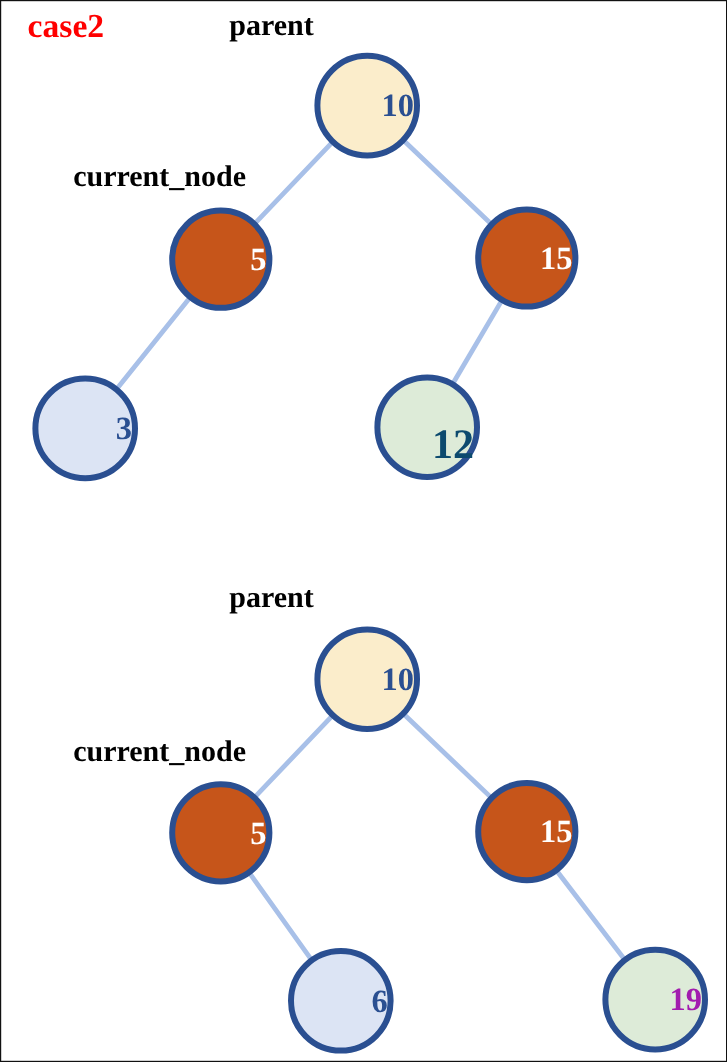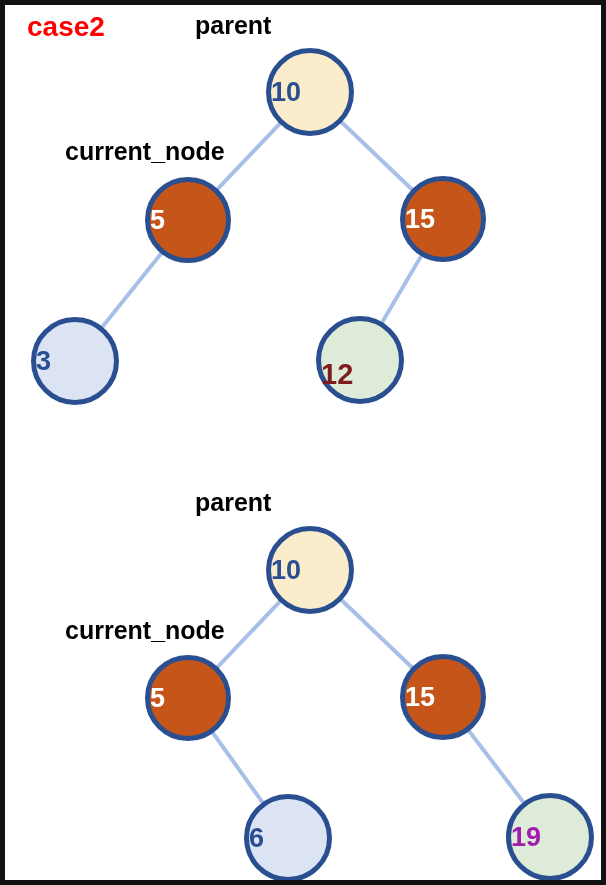--- a/index.html
+++ b/index.html
@@ -6,40 +6,40 @@
   html, body {
     margin: 0;
     padding: 0;
     background: #ffffff;
   }
   #canvas {
     position: relative;
     width: 606px;
     height: 885px;
     background: #ffffff;
-    border: 5px solid #84cc16;
+    border: 1px solid #84cc16;
     box-sizing: border-box;
     overflow: hidden;
-    font-family: Liberation Sans, sans-serif;
+    font-family: Liberation Serif, serif;
   }
   #edge-layer {
     position: absolute;
     left: 0;
     top: 0;
     width: 606px;
     height: 885px;
     pointer-events: none;
   }
   .node {
     position: absolute;
     border-radius: 50%;
     box-sizing: border-box;
     display: flex;
     align-items: center;
-    justify-content: flex-start;
+    justify-content: flex-end;
     line-height: 1;
     user-select: none;
   }
   .node-label {
     line-height: 1;
     display: block;
   }
   .ann {
     position: absolute;
     white-space: nowrap;
@@ -79,21 +79,21 @@
       <div class="node" style="left: 140px; top: 172px; width: 86px; height: 86px; background: rgb(198, 85, 26); border: 5px solid rgb(42, 79, 145);">
         <span class="node-label" style="color: rgb(255, 255, 255); font-size: 27px; font-weight: bold;">5</span>
       </div>
       <div class="node" style="left: 395px; top: 171px; width: 86px; height: 86px; background: rgb(198, 85, 26); border: 5px solid rgb(42, 79, 145);">
         <span class="node-label" style="color: rgb(255, 255, 255); font-size: 27px; font-weight: bold;">15</span>
       </div>
       <div class="node" style="left: 26px; top: 312px; width: 88px; height: 88px; background: rgb(220, 228, 244); border: 5px solid rgb(42, 79, 145);">
         <span class="node-label" style="color: rgb(42, 79, 145); font-size: 27px; font-weight: 600;">3</span>
       </div>
       <div class="node" style="left: 311px; top: 311px; width: 88px; height: 88px; background: rgb(221, 235, 216); border: 5px solid rgb(42, 79, 145);">
-        <span class="node-label" style="color: #7f1d1d; font-size: 29px; font-weight: 600; margin-top: 28px;">12</span>
+        <span class="node-label" style="color: #0c4a6e; font-size: 35px; font-weight: 600; margin-top: 28px;">12</span>
       </div>
       <div class="node" style="left: 261px; top: 521px; width: 88px; height: 88px; background: rgb(251, 237, 203); border: 5px solid rgb(42, 79, 145);">
         <span class="node-label" style="color: rgb(42, 79, 145); font-size: 27px; font-weight: 600;">10</span>
       </div>
       <div class="node" style="left: 140px; top: 650px; width: 86px; height: 86px; background: rgb(198, 85, 26); border: 5px solid rgb(42, 79, 145);">
         <span class="node-label" style="color: rgb(255, 255, 255); font-size: 27px; font-weight: bold;">5</span>
       </div>
       <div class="node" style="left: 395px; top: 649px; width: 86px; height: 86px; background: rgb(198, 85, 26); border: 5px solid rgb(42, 79, 145);">
         <span class="node-label" style="color: rgb(255, 255, 255); font-size: 27px; font-weight: bold;">15</span>
       </div>

